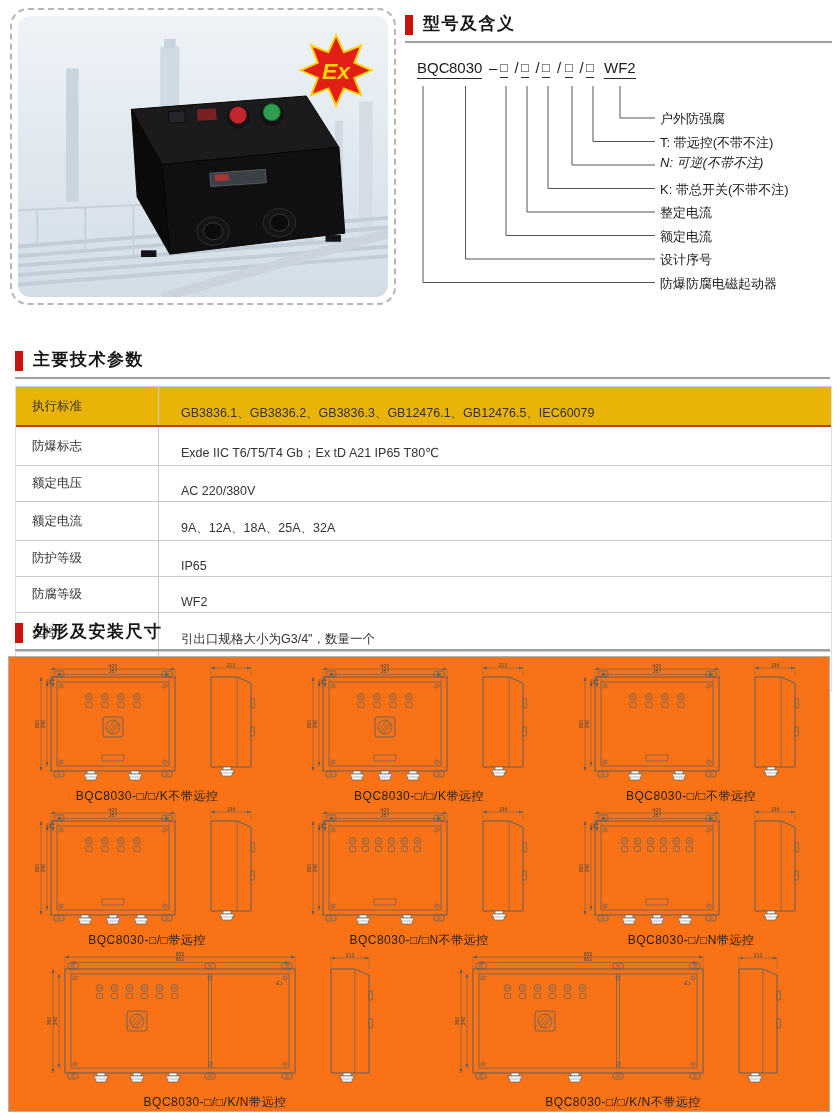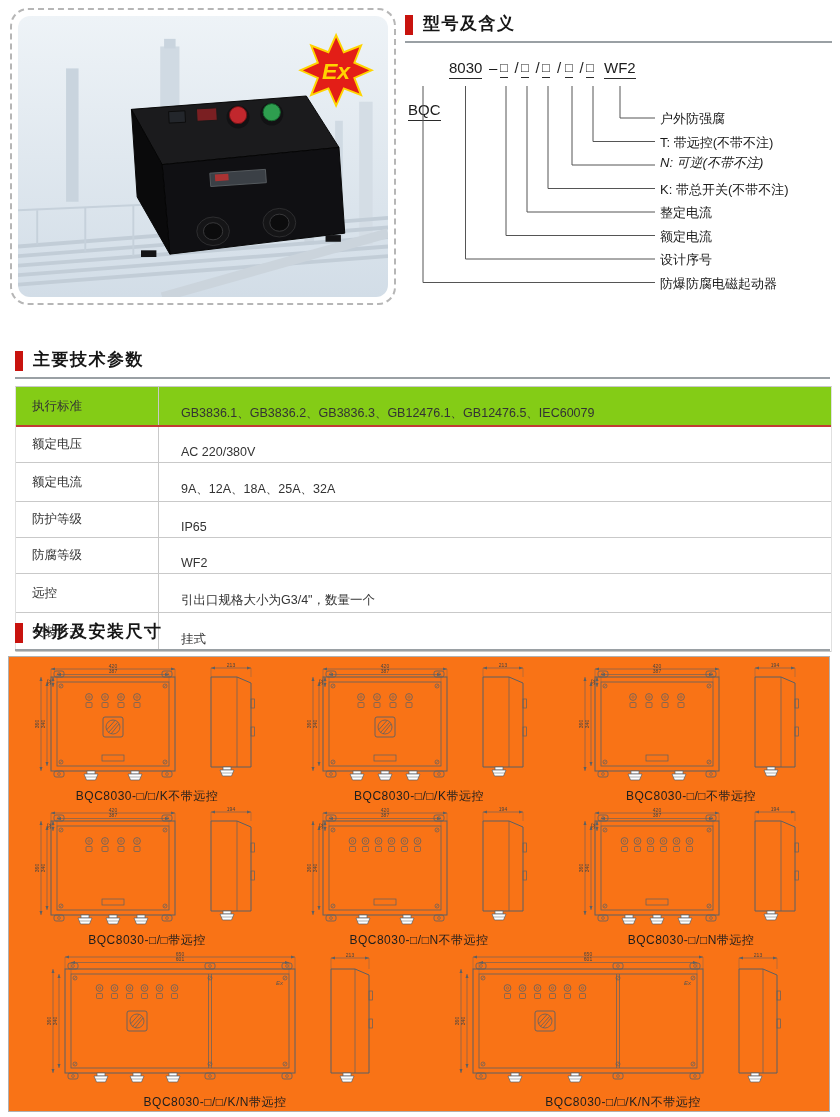--- a/index.html
+++ b/index.html
@@ -21,21 +21,21 @@
   .tok.box{font-size:13px;top:1px}
   .tok.u{border-bottom:1.5px solid #2a2a2a;padding-bottom:2px}
   #model-lines{position:absolute;left:0;top:0;width:427px;height:300px;pointer-events:none}
   .model-label{position:absolute;left:255px;font-size:13px;color:#1a1a1a;white-space:nowrap}
 
   
   #params-header{position:absolute;left:15px;top:348px;width:815px}
   #params-table{position:absolute;left:15px;top:386px;width:815px;border-top:1px solid #c9c9c9;
                 border-left:1px solid #e0e0e0;border-right:1px solid #e0e0e0}
   .prow{display:flex;align-items:center;border-bottom:1px solid #c9c9c9;min-height:23px;font-size:12.5px;color:#333}
-  .prow.first{background:#84cc16;border-bottom:2px solid #c23b33}
+  .prow.first{background:#eab308;border-bottom:2px solid #c23b33}
   .plabel{flex:0 0 126px;padding:3px 0 3px 16px;border-right:1px solid #c9c9c9;align-self:stretch;
           display:flex;align-items:center}
   .pvalue{flex:1;padding:18px 0 3px 22px}
 
   
   #dims-header{position:absolute;left:15px;top:620px;width:815px}
   #diagrams-box{position:absolute;left:8px;top:656px;width:822px;height:456px;box-sizing:border-box;
                 border:1px solid #b0b0b0;background:#f97316}
   #diagrams-grid{display:flex;flex-wrap:wrap;justify-content:center;padding-top:4px}
   .dgroup{width:272px;text-align:center}
@@ -109,21 +109,21 @@
     </g>
   </svg>
 </div>
 
 <div id="model-col">
   <div class="sec-header">
     <div class="sec-bar"></div>
     <div class="sec-title">型号及含义</div>
   </div>
   <div id="model-code">
-      <span class="tok u" style="left: 3px; margin-top: 42px;">BQC</span>
+      <span class="tok u" style="left: 12px;">BQC</span>
       <span class="tok u" style="left: 44px;">8030</span>
       <span class="tok" style="left: 84px;">–</span>
       <span class="tok u box" style="left: 95px;">□</span>
       <span class="tok" style="left: 109.5px;">/</span>
       <span class="tok u box" style="left: 116px;">□</span>
       <span class="tok" style="left: 130.5px;">/</span>
       <span class="tok u box" style="left: 137px;">□</span>
       <span class="tok" style="left: 152px;">/</span>
       <span class="tok u box" style="left: 160px;">□</span>
       <span class="tok" style="left: 174.5px;">/</span>
@@ -153,20 +153,24 @@
 </div>
 
 <div id="params-header" class="sec-header">
   <div class="sec-bar"></div>
   <div class="sec-title">主要技术参数</div>
 </div>
 <div id="params-table">
     <div class="prow first">
       <div class="plabel">执行标准</div>
       <div class="pvalue">GB3836.1、GB3836.2、GB3836.3、GB12476.1、GB12476.5、IEC60079</div>
+    </div>
+    <div class="prow">
+      <div class="plabel">防爆标志</div>
+      <div class="pvalue">Exde IIC T6/T5/T4 Gb；Ex tD A21 IP65 T80℃</div>
     </div>
     <div class="prow">
       <div class="plabel">额定电压</div>
       <div class="pvalue">AC 220/380V</div>
     </div>
     <div class="prow">
       <div class="plabel">额定电流</div>
       <div class="pvalue">9A、12A、18A、25A、32A</div>
     </div>
     <div class="prow">

